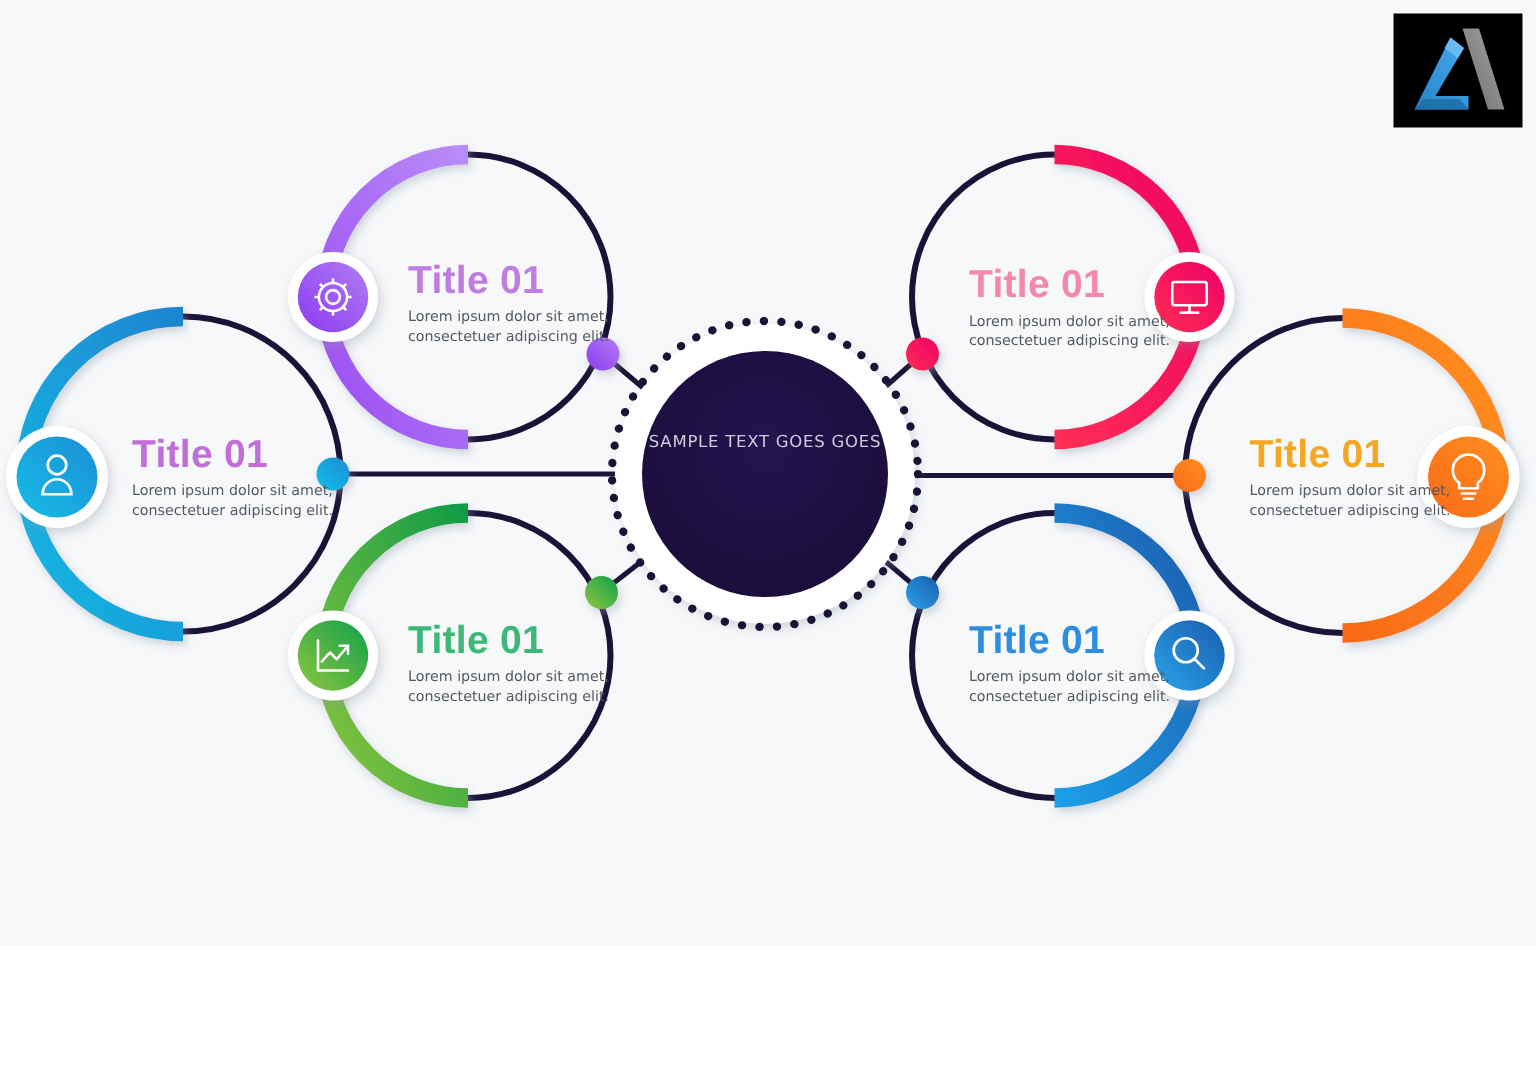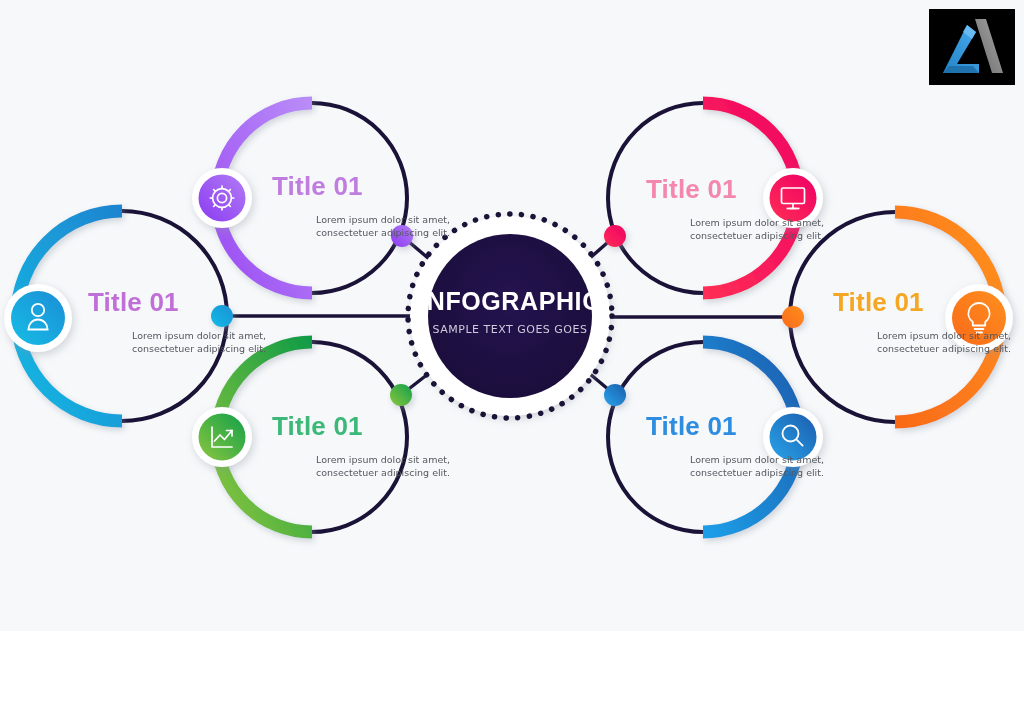--- a/index.html
+++ b/index.html
@@ -49,23 +49,22 @@
     font-size:26px;
     font-weight:bold;
     letter-spacing:.2px;
     margin:0 0 4px 0;
     line-height:1.1;
   }
   .node-text .desc{
     font-size:9.5px;
     color:#55585e;
     line-height:1.42;
-    margin:12px;
+    margin:0;
     font-family:"DejaVu Sans", sans-serif;
-    text-align:right;
   }
   .t-left{text-align:left;}
 
   
   #txt-users   {left:88px;  top:288px;}
   #txt-settings{left:272px; top:172px;}
   #txt-growth  {left:272px; top:412px;}
   #txt-display {left:646px; top:175px;}
   #txt-search  {left:646px; top:412px;}
   #txt-idea    {left:833px; top:288px;}
@@ -291,21 +290,20 @@
       <div class="title" style="color: rgb(46, 141, 224);">Title 01</div>
       <div class="desc">Lorem ipsum dolor sit amet, consectetuer adipiscing elit.</div>
     </div>
 
     <div class="node-text t-left" id="txt-idea">
       <div class="title" style="color: rgb(245, 166, 35);">Title 01</div>
       <div class="desc">Lorem ipsum dolor sit amet, consectetuer adipiscing elit.</div>
     </div>
 
     <div id="hub-text">
-      <div class="hub-title">INFOGRAPHIC</div>
       <div class="hub-sub">SAMPLE TEXT GOES GOES</div>
     </div>
 
     <div id="logo">
       <span class="plate">
         <svg width="86" height="76" viewBox="0 0 86 76">
           <defs>
             <linearGradient id="lg-blue" x1="0" y1="1" x2="1" y2="0">
               <stop offset="0" stop-color="#2384c6"></stop>
                 <stop offset="1" stop-color="#49a9ee"></stop>

